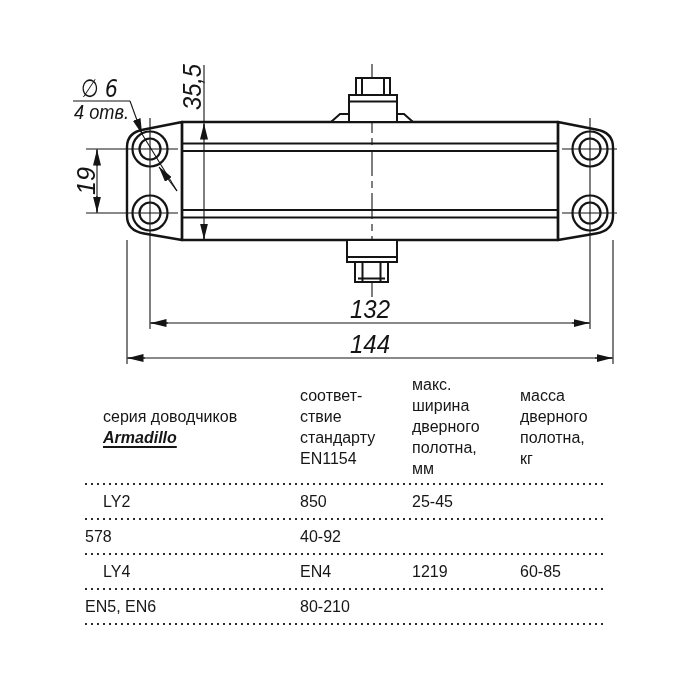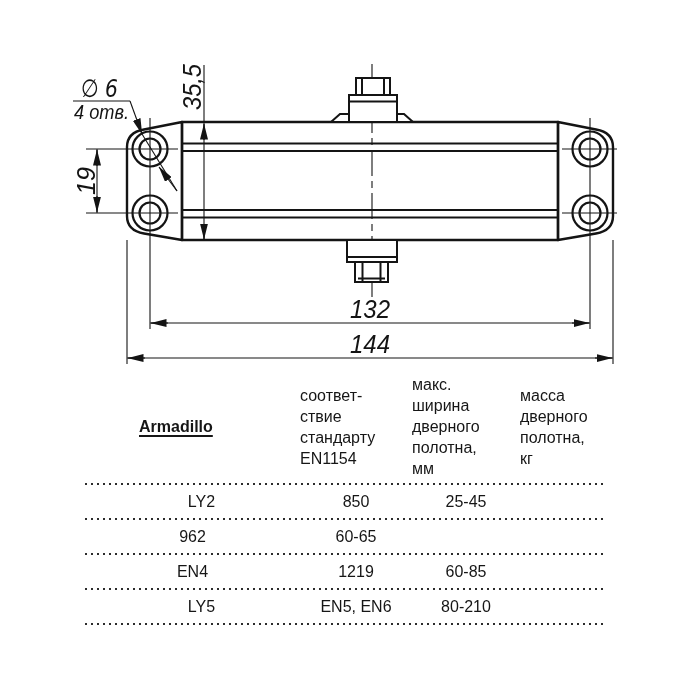--- a/index.html
+++ b/index.html
@@ -3,26 +3,26 @@
 <meta charset="utf-8">
 <style>
   html,body{margin:0;padding:0;background:#fff;}
   .stage{position:relative;width:700px;height:700px;background:#fff;overflow:hidden;
          font-family:"Liberation Sans",sans-serif;color:#111;}
   .drawing-svg{position:absolute;left:0;top:0;}
   
   .spec-table{position:absolute;left:85px;top:370px;width:518px;}
   .tgrid{display:grid;grid-template-columns:215px 112px 108px 83px;align-items:center;}
   .thead{height:113px;}
-  .trow{height:33px;text-align:center;}
+  .trow{height:33px;}
   .cell{font-size:16px;line-height:21px;color:#161616;}
   .cell.first{padding-left:18px;}
   .prewrap{white-space:pre-line;}
-  .brand{font-weight:bold;text-decoration:underline;
-         text-decoration-thickness:1.5px;text-underline-offset:3px;margin-left:36px;}
+  .brand{font-weight:bold;font-style:italic;text-decoration:underline;
+         text-decoration-thickness:1.5px;text-underline-offset:3px;}
   .dotsep{height:2px;width:518px;
           background-image:repeating-linear-gradient(to right,#2c2c2c 0 2px,transparent 2px 6px);}
 </style>
 </head>
 <body>
 
 <div class="stage">
 
   <svg class="drawing-svg" width="700" height="375" viewBox="0 0 700 375">
     <defs>
@@ -119,20 +119,21 @@
       <line x1="145" y1="358" x2="128" y2="358" marker-end="url(#arr)"></line>
       <line x1="595" y1="358" x2="612" y2="358" marker-end="url(#arr)"></line>
     </g>
     <text x="370" y="353" text-anchor="middle" font-size="26" font-style="italic" fill="#141414" textLength="40" lengthAdjust="spacingAndGlyphs">144</text>
   </svg>
 
   <div class="spec-table">
 
     <div class="tgrid thead">
       <div class="cell first">
+        <div>серия доводчиков</div>
         <div class="brand">Armadillo</div>
       </div>
       <div class="cell prewrap">соответ-
 ствие
 стандарту
 EN1154</div>
       <div class="cell prewrap">макс.
 ширина
 дверного
 полотна,
@@ -146,33 +147,33 @@
     <div class="dotsep"></div>
 
     <div class="tgrid trow">
       <div class="cell first">LY2</div>
       <div class="cell">850</div>
       <div class="cell">25-45</div>
     </div>
     <div class="dotsep"></div>
 
     <div class="tgrid trow">
-      <div class="cell">962</div>
-      <div class="cell">60-65</div>
+      <div class="cell">578</div>
+      <div class="cell">40-92</div>
     </div>
     <div class="dotsep"></div>
 
     <div class="tgrid trow">
+      <div class="cell first">LY4</div>
       <div class="cell">EN4</div>
       <div class="cell">1219</div>
       <div class="cell">60-85</div>
     </div>
     <div class="dotsep"></div>
 
     <div class="tgrid trow">
-      <div class="cell first">LY5</div>
       <div class="cell">EN5, EN6</div>
       <div class="cell">80-210</div>
     </div>
     <div class="dotsep"></div>
 
   </div>
 </div>
 
 </body></html>

